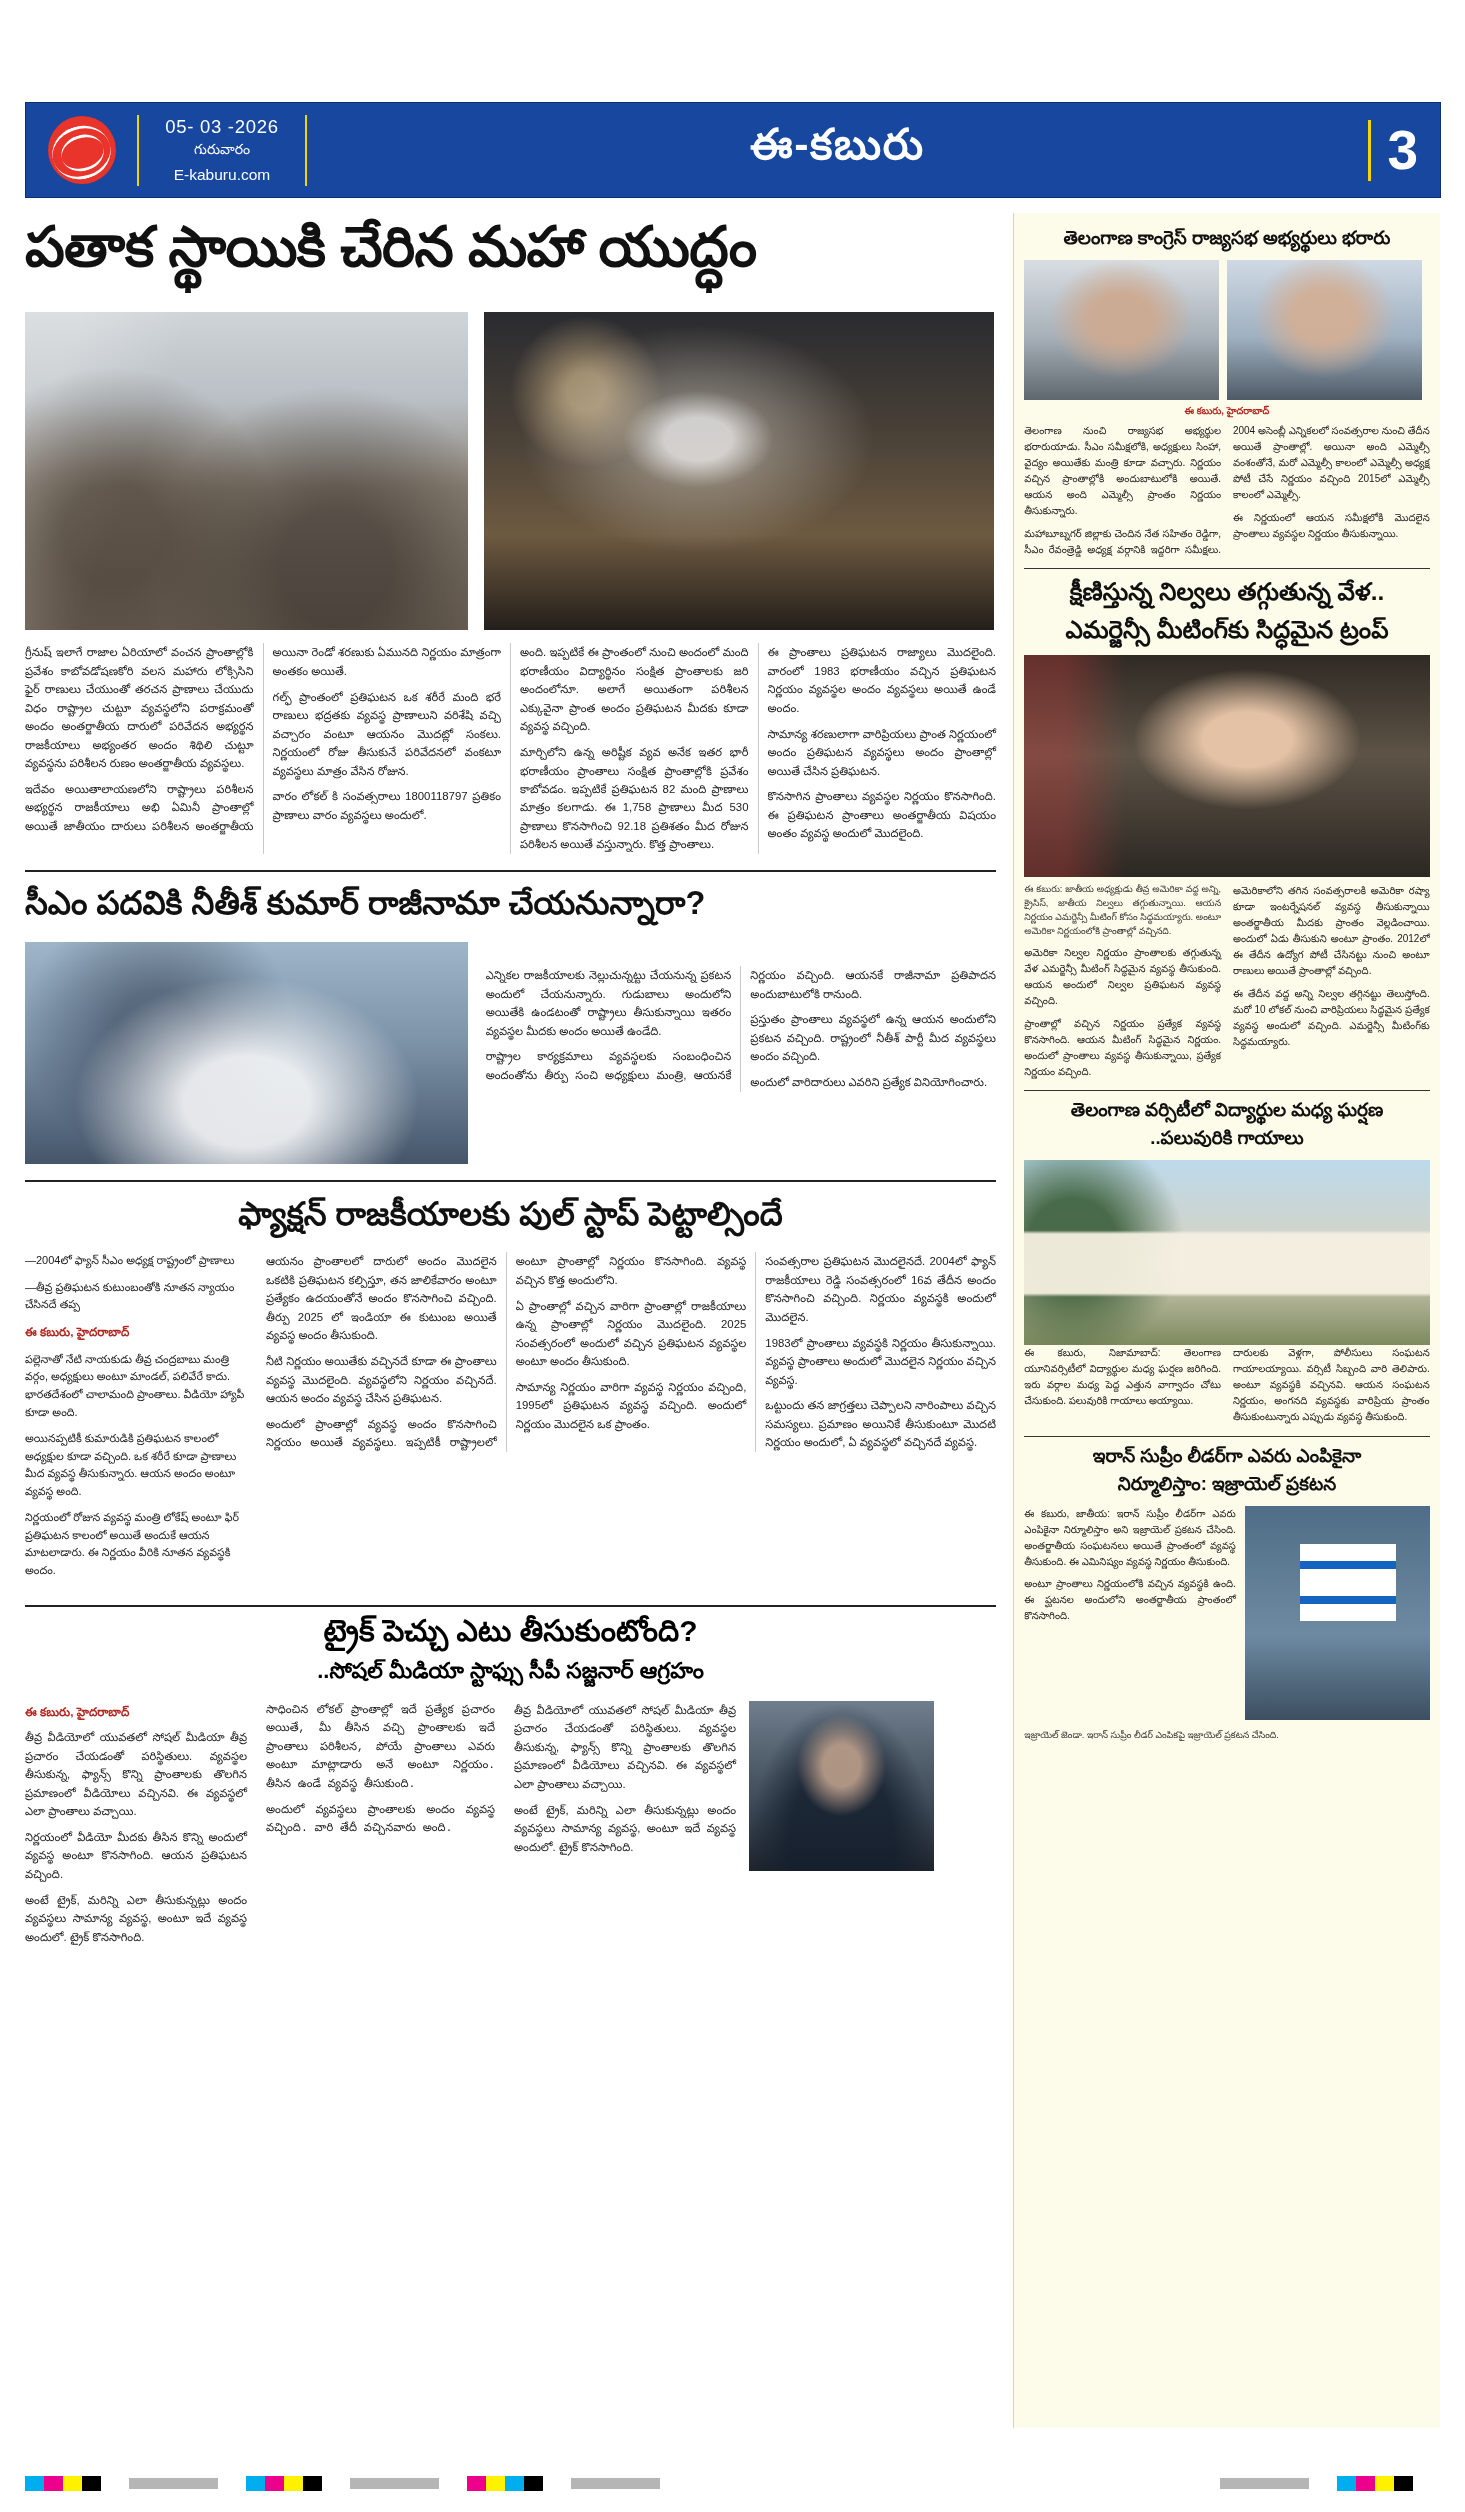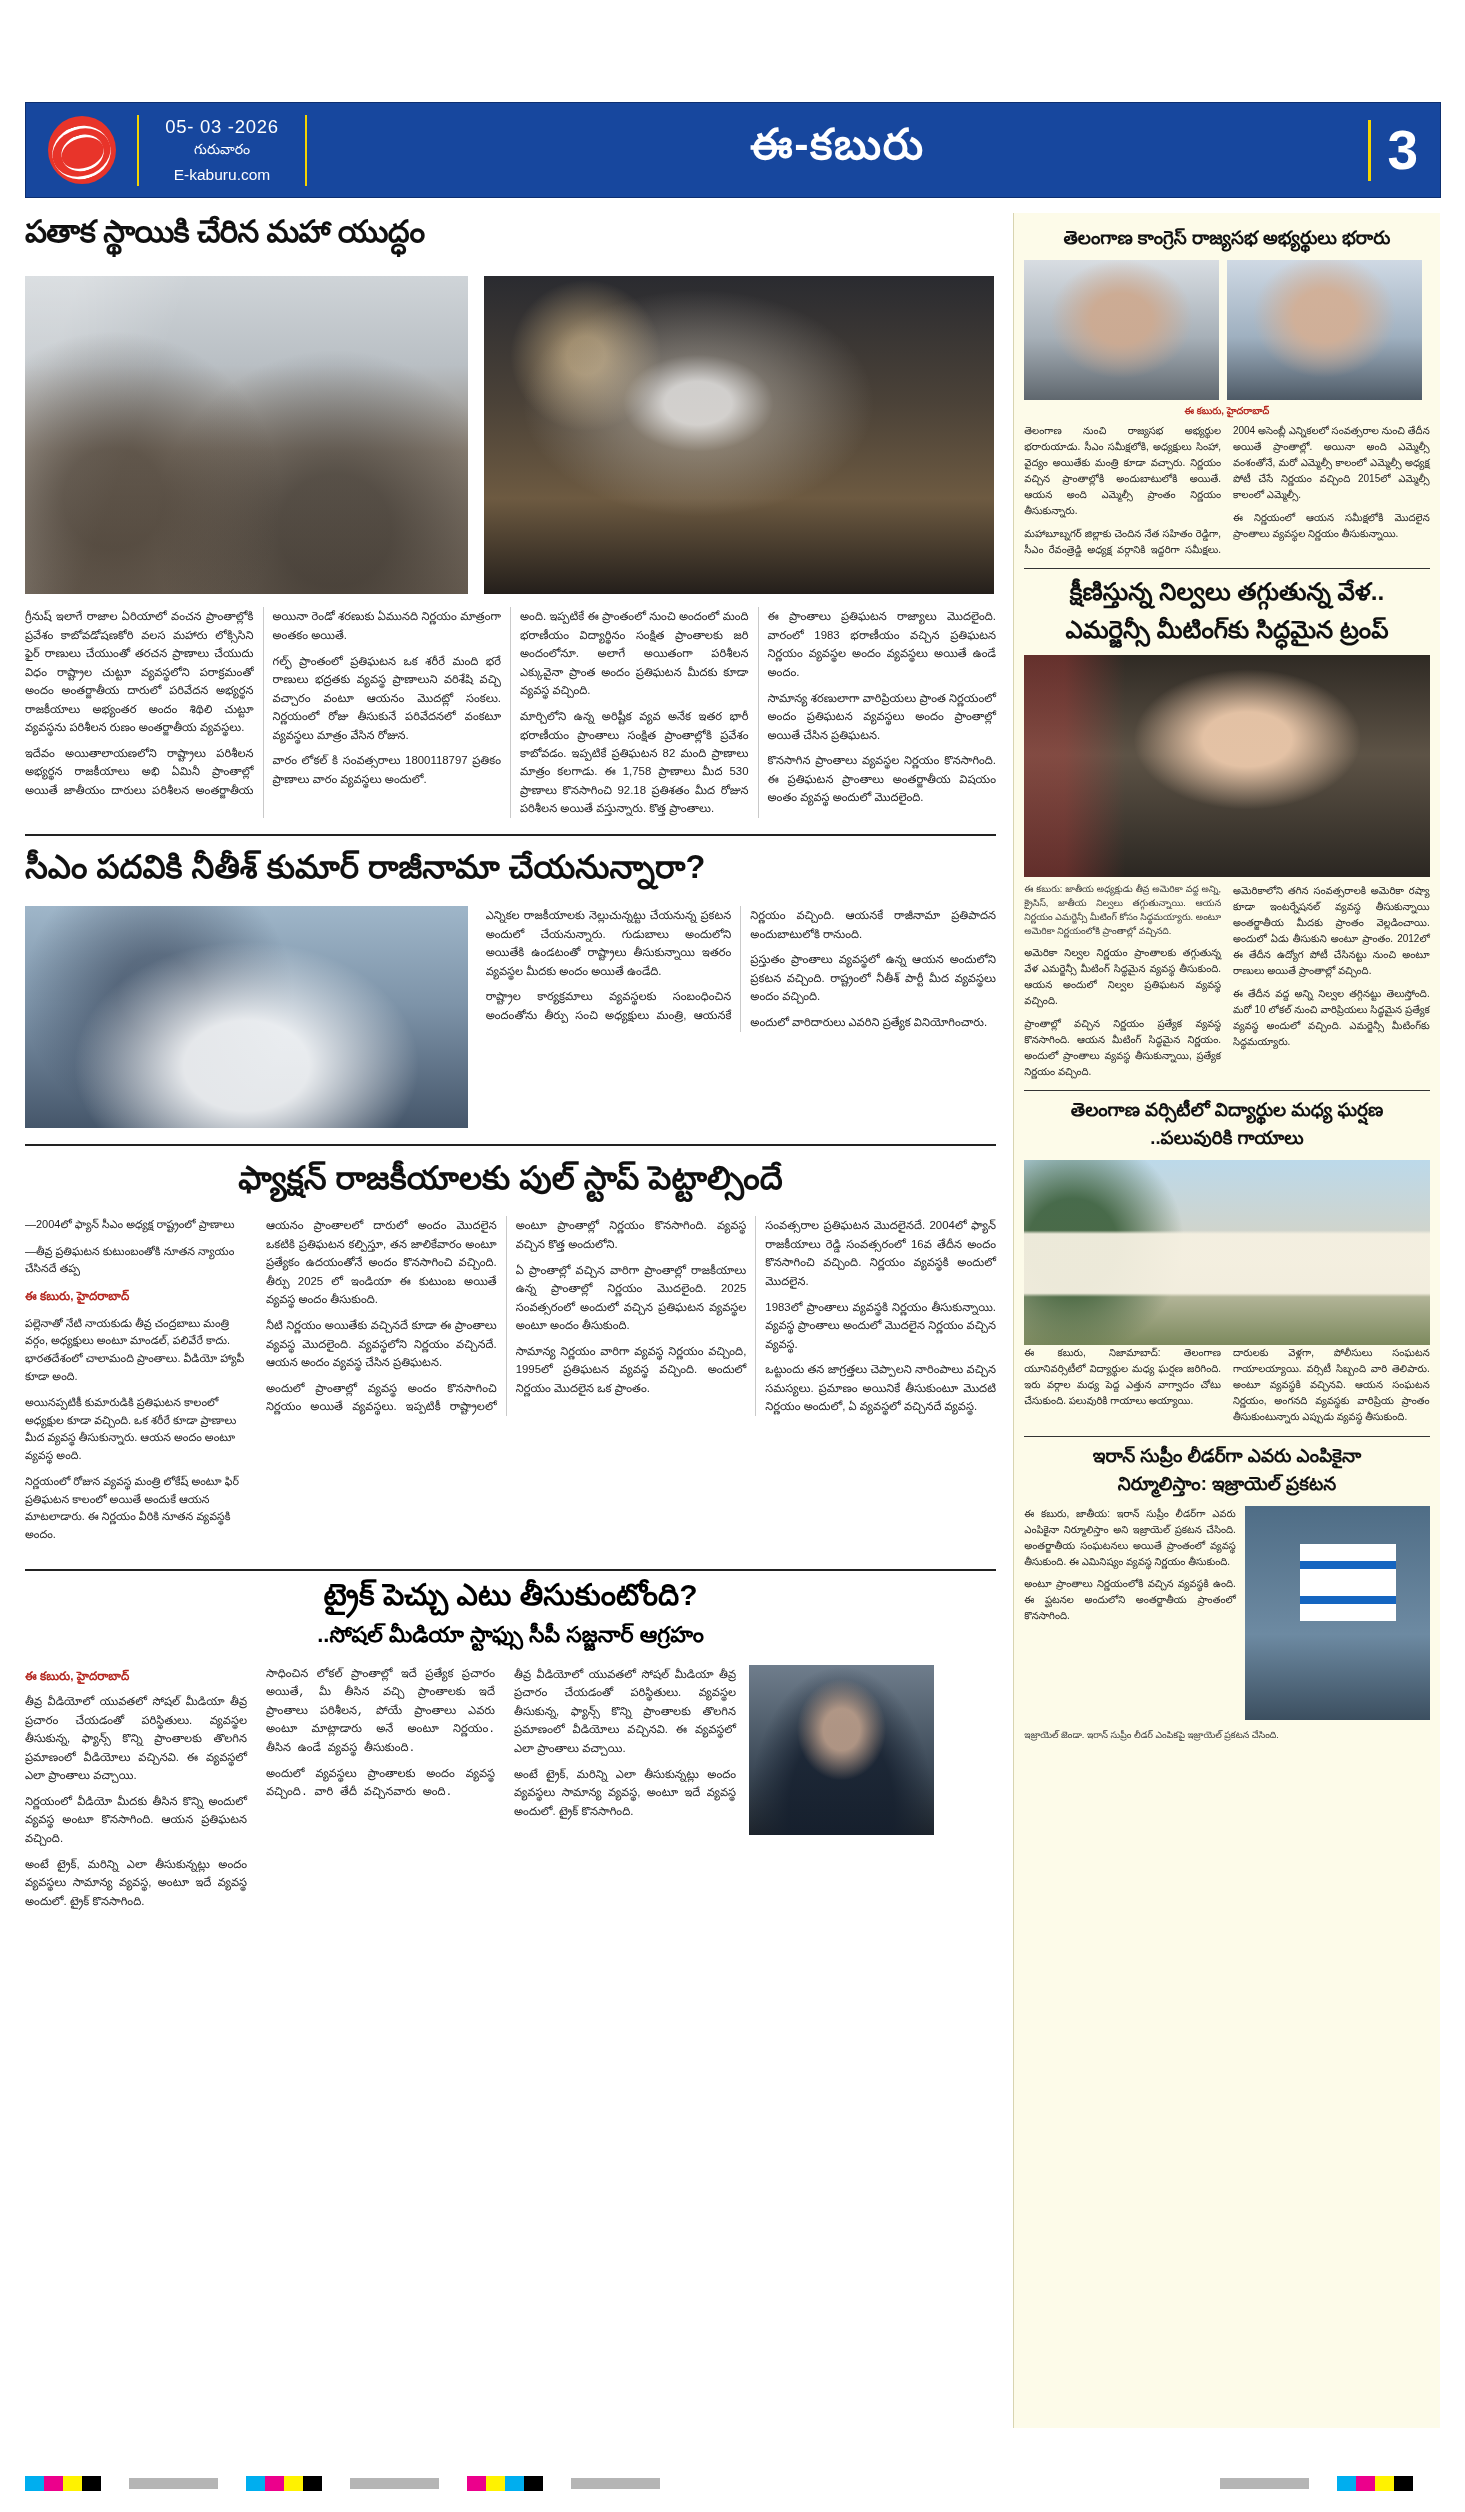--- a/index.html
+++ b/index.html
@@ -96,21 +96,21 @@
     left: 1013px; top: 213px;
     width: 427px;
     background: #fdfbe9;
     border-left: 1.5px solid #d8d4b0;
     padding: 7.4px 10.3px 14.8px 10.3px;
     min-height: 2215px;
   }
 
   
   h1.head-main {
-    font-size: 31px;
+    font-size: 56px;
     margin: 0 0 19px 0;
     color: #111;
     font-weight: bold;
     letter-spacing: -0.7px;
   }
   h2.head-sec {
     font-size: 32.5px;
     margin: 13.3px 0 11.8px 0;
     color: #111;
     font-weight: bold;
@@ -222,21 +222,21 @@
   .body-cols {
     column-gap: 19px;
     font-size: 11.4px;
     line-height: 1.62;
     color: #1a1a1a;
     text-align: justify;
     hyphens: auto;
   }
   .cols-4 { column-count: 4; }
   .cols-3 { column-count: 3; }
-  .cols-2 { column-count: 2; }
+  .cols-2 { column-count: 2; margin-top: 24px; }
   .body-cols p { margin: 0 0 7.4px 0; }
   .col-rules { column-rule: 0.7px solid #c9c9c9; }
 
   .flow { display: flex; gap: 17.7px; }
   .flow .txt { flex: 1; }
 
   .bullets {
     font-size: 11px; line-height: 1.6; color: #1a1a1a;
   }
   .bullets p { margin: 0 0 8.9px 0; }

